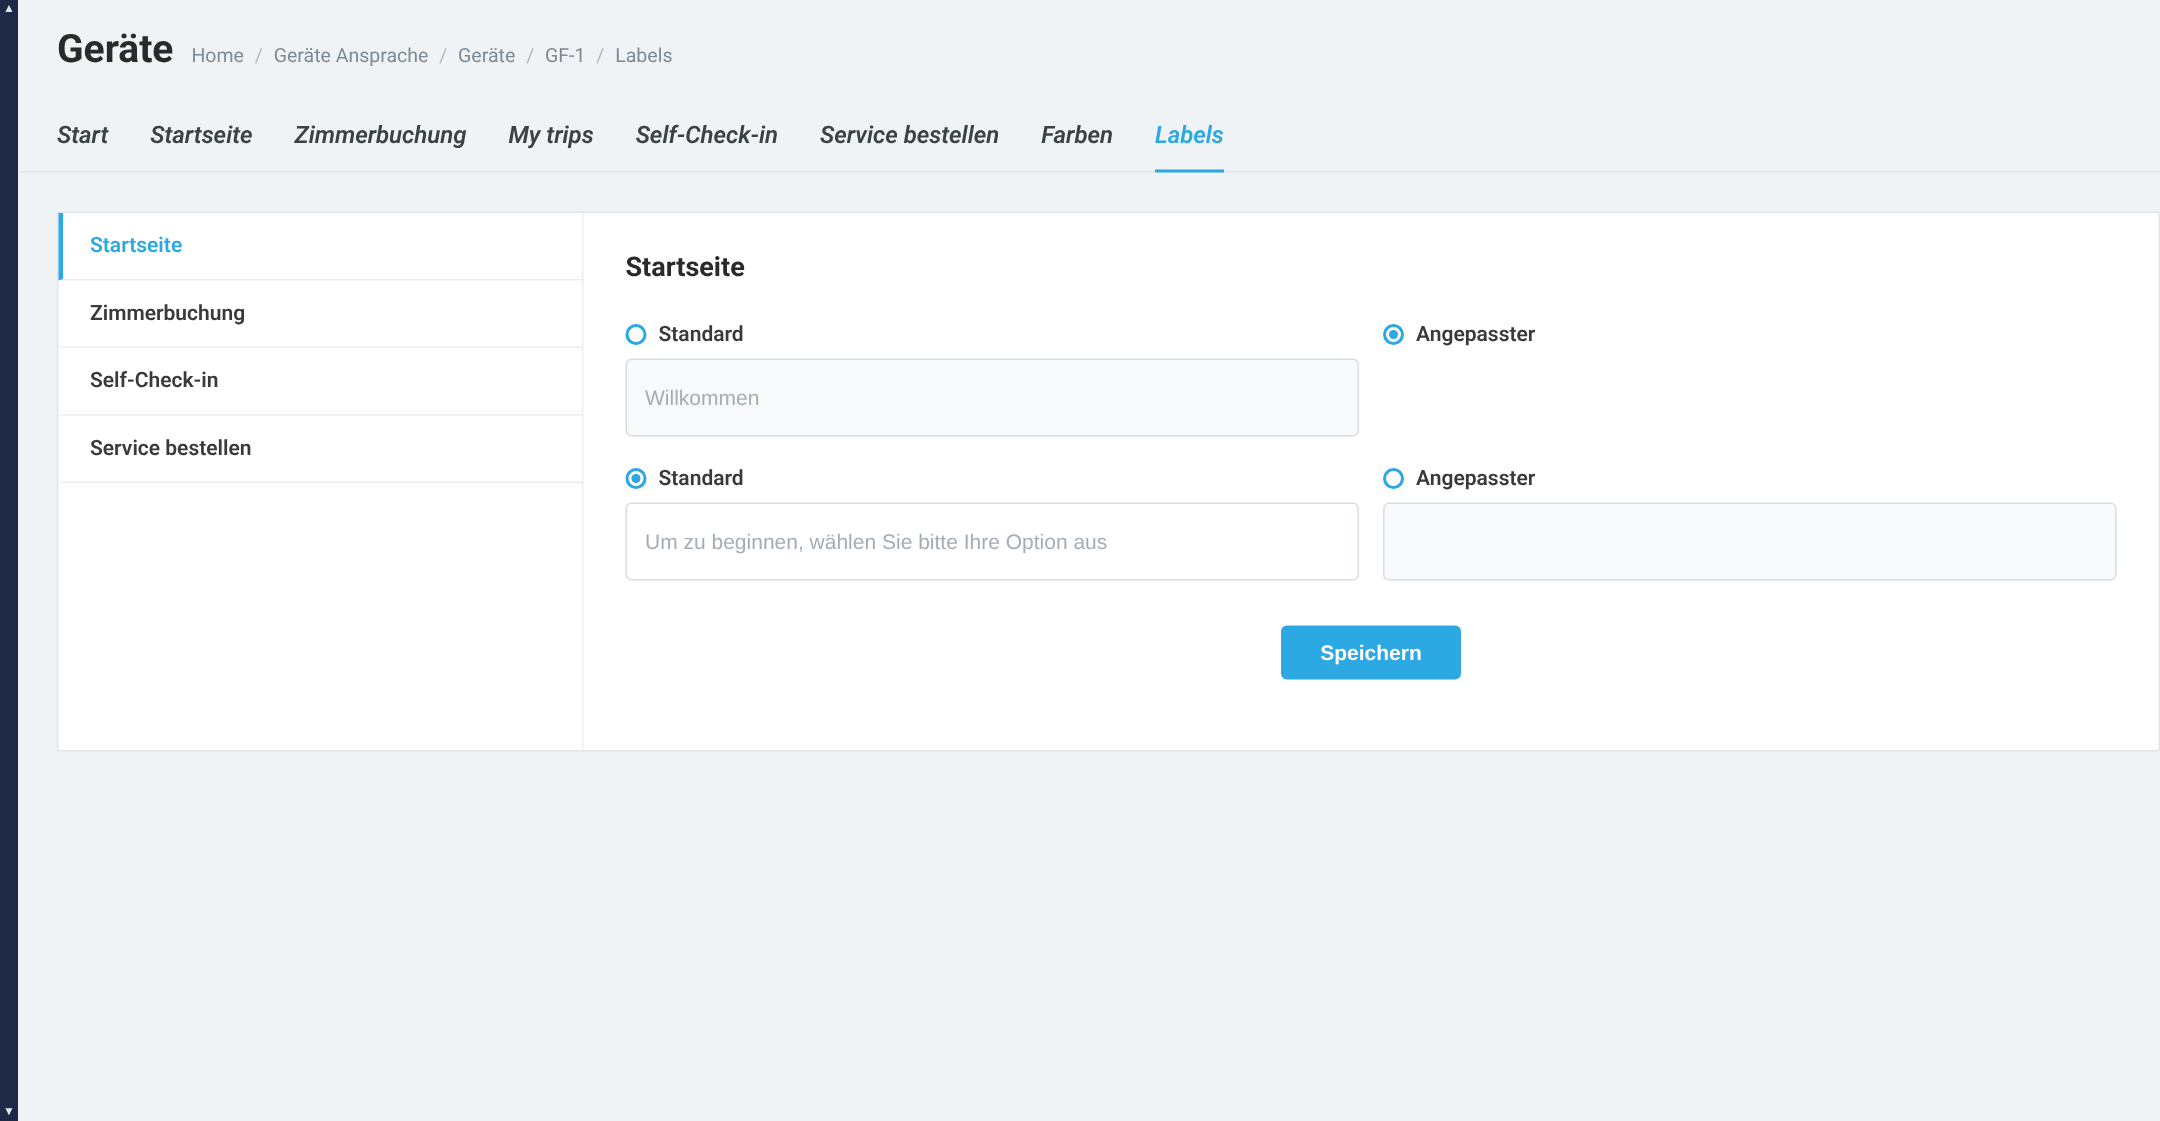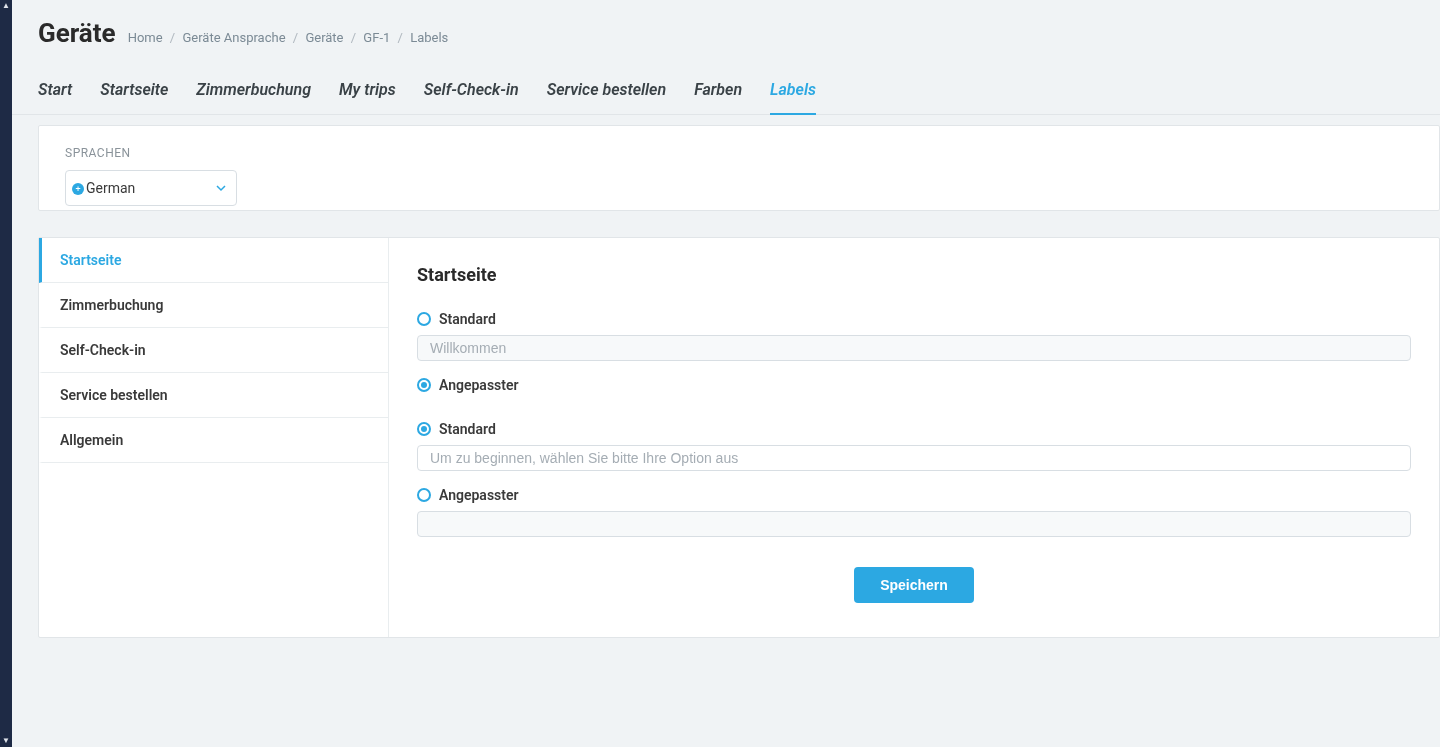--- a/index.html
+++ b/index.html
@@ -156,21 +156,21 @@
   }
   .form-pane h2 {
     font-size: 18px;
     font-weight: 700;
     color: #2a2a2a;
     margin-bottom: 26px;
   }
 
   .field-row {
     display: grid;
-    grid-template-columns: 1fr;
+    grid-template-columns: 1fr 1fr;
     gap: 16px;
     margin-bottom: 20px;
   }
   .field-col {}
   .radio-line {
     display: flex;
     align-items: center;
     gap: 8px;
     margin-bottom: 8px;
     cursor: pointer;
@@ -179,21 +179,21 @@
     width: 14px; height: 14px; border-radius: 50%;
     border: 2px solid #2ca8e2;
     display: inline-flex; align-items: center; justify-content: center;
     flex-shrink: 0;
   }
   .radio .dot { width: 6px; height: 6px; border-radius: 50%; background: #2ca8e2; }
   .radio-line .rlabel { font-size: 14px; font-weight: 600; color: #3a3a3a; }
 
   .text-input {
     width: 100%;
-    height: 26px;
+    height: 52px;
     border: 1px solid #d8dee3;
     border-radius: 4px;
     padding: 0 12px;
     font-size: 14px;
     color: #3a3a3a;
     background: #fff;
   }
   .text-input:disabled, .text-input.readonly {
     background: #f7f9fa;
     color: #8a939a;
@@ -243,43 +243,27 @@
       <div class="tab">Start</div>
       <div class="tab">Startseite</div>
       <div class="tab">Zimmerbuchung</div>
       <div class="tab">My trips</div>
       <div class="tab">Self-Check-in</div>
       <div class="tab">Service bestellen</div>
       <div class="tab">Farben</div>
       <div class="tab active">Labels</div>
     </div>
 
-  <div class="card no-pad-bottom">
-    <div class="lang-label">SPRACHEN</div>
-    <div class="lang-select">
-      <span class="flag-wrap">
-        <span class="flag"></span>
-        <span class="badge" style="position:absolute;left:-4px;top:-5px;width:12px;height:12px;border-radius:50%;background:#2ca8e2;color:#fff;font-size:9px;line-height:12px;text-align:center;">+</span>
-      </span>
-      <span class="val">German</span>
-      <span class="chev">
-        <svg width="10" height="10" viewBox="0 0 10 10">
-            <path d="M1 3 L5 7 L9 3" fill="none" stroke="#2ca8e2" stroke-width="1.5"></path>
-          </svg>
-      </span>
-    </div>
-  </div>
 
   <div class="card labels-body">
     <div class="side-nav" id="side-nav">
         <div class="item active">Startseite</div>
         <div class="item">Zimmerbuchung</div>
         <div class="item">Self-Check-in</div>
         <div class="item">Service bestellen</div>
-        <div class="item">Allgemein</div>
       </div>
 
     <div class="form-pane">
       <h2>Startseite</h2>
       <div id="form-rows">
           <div class="field-row">
             <div class="field-col"><div class="radio-line">
                 <span class="radio"></span>
                 <span class="rlabel">Standard</span>
               </div><input type="text" class="text-input readonly" placeholder="Willkommen" disabled="" style=""></div>

